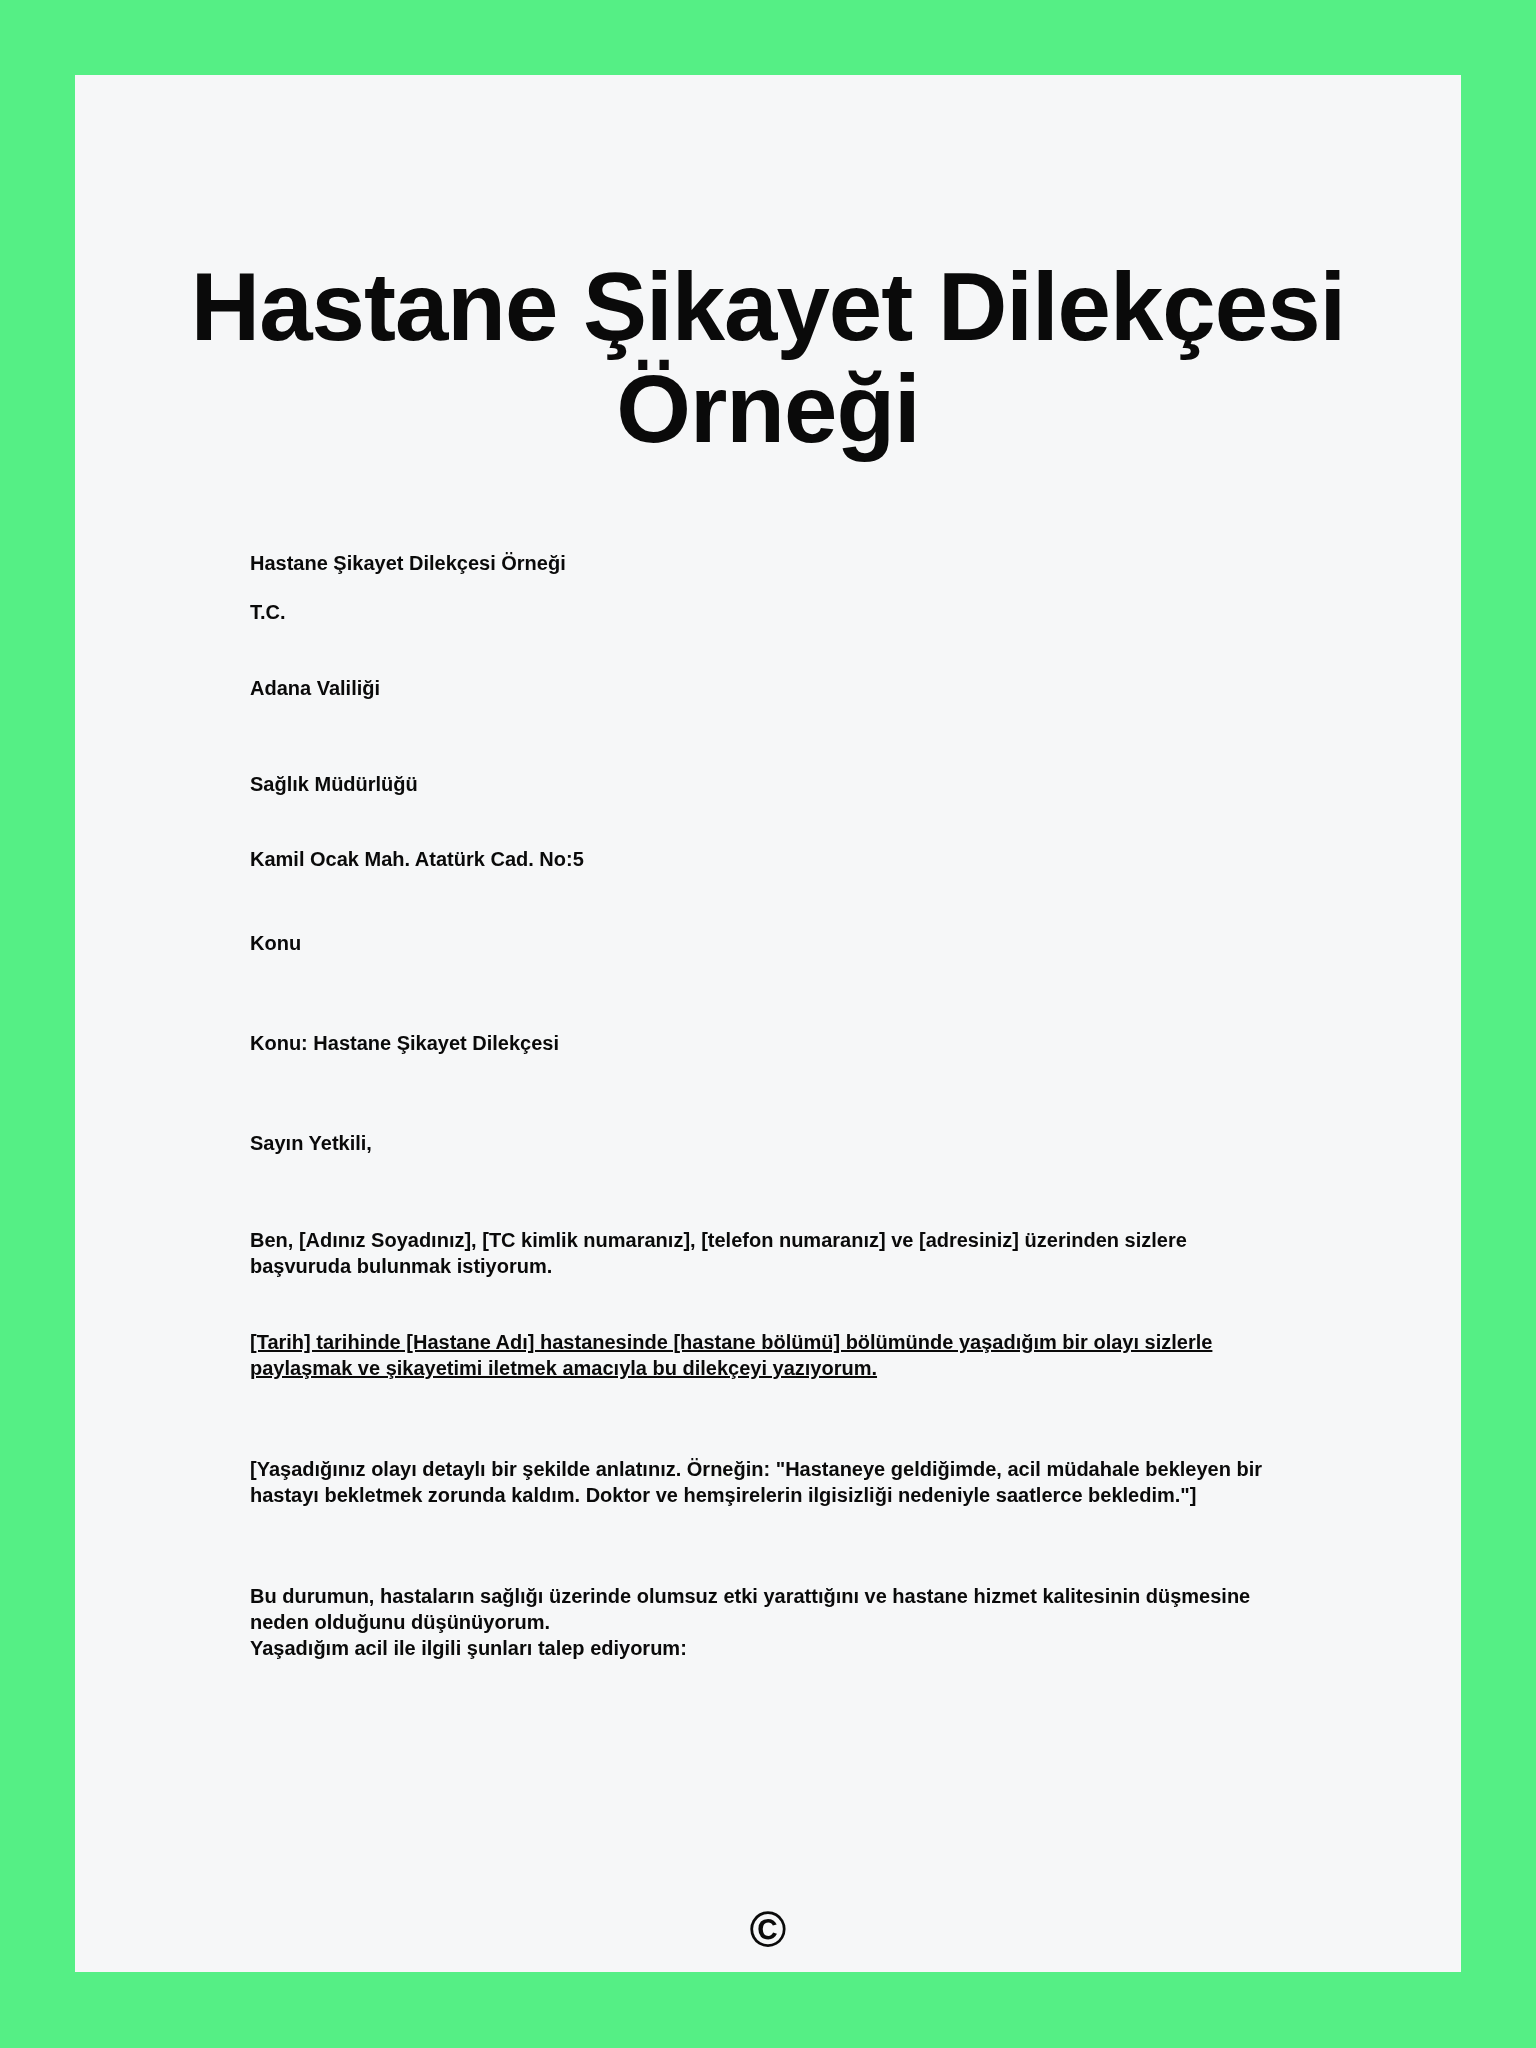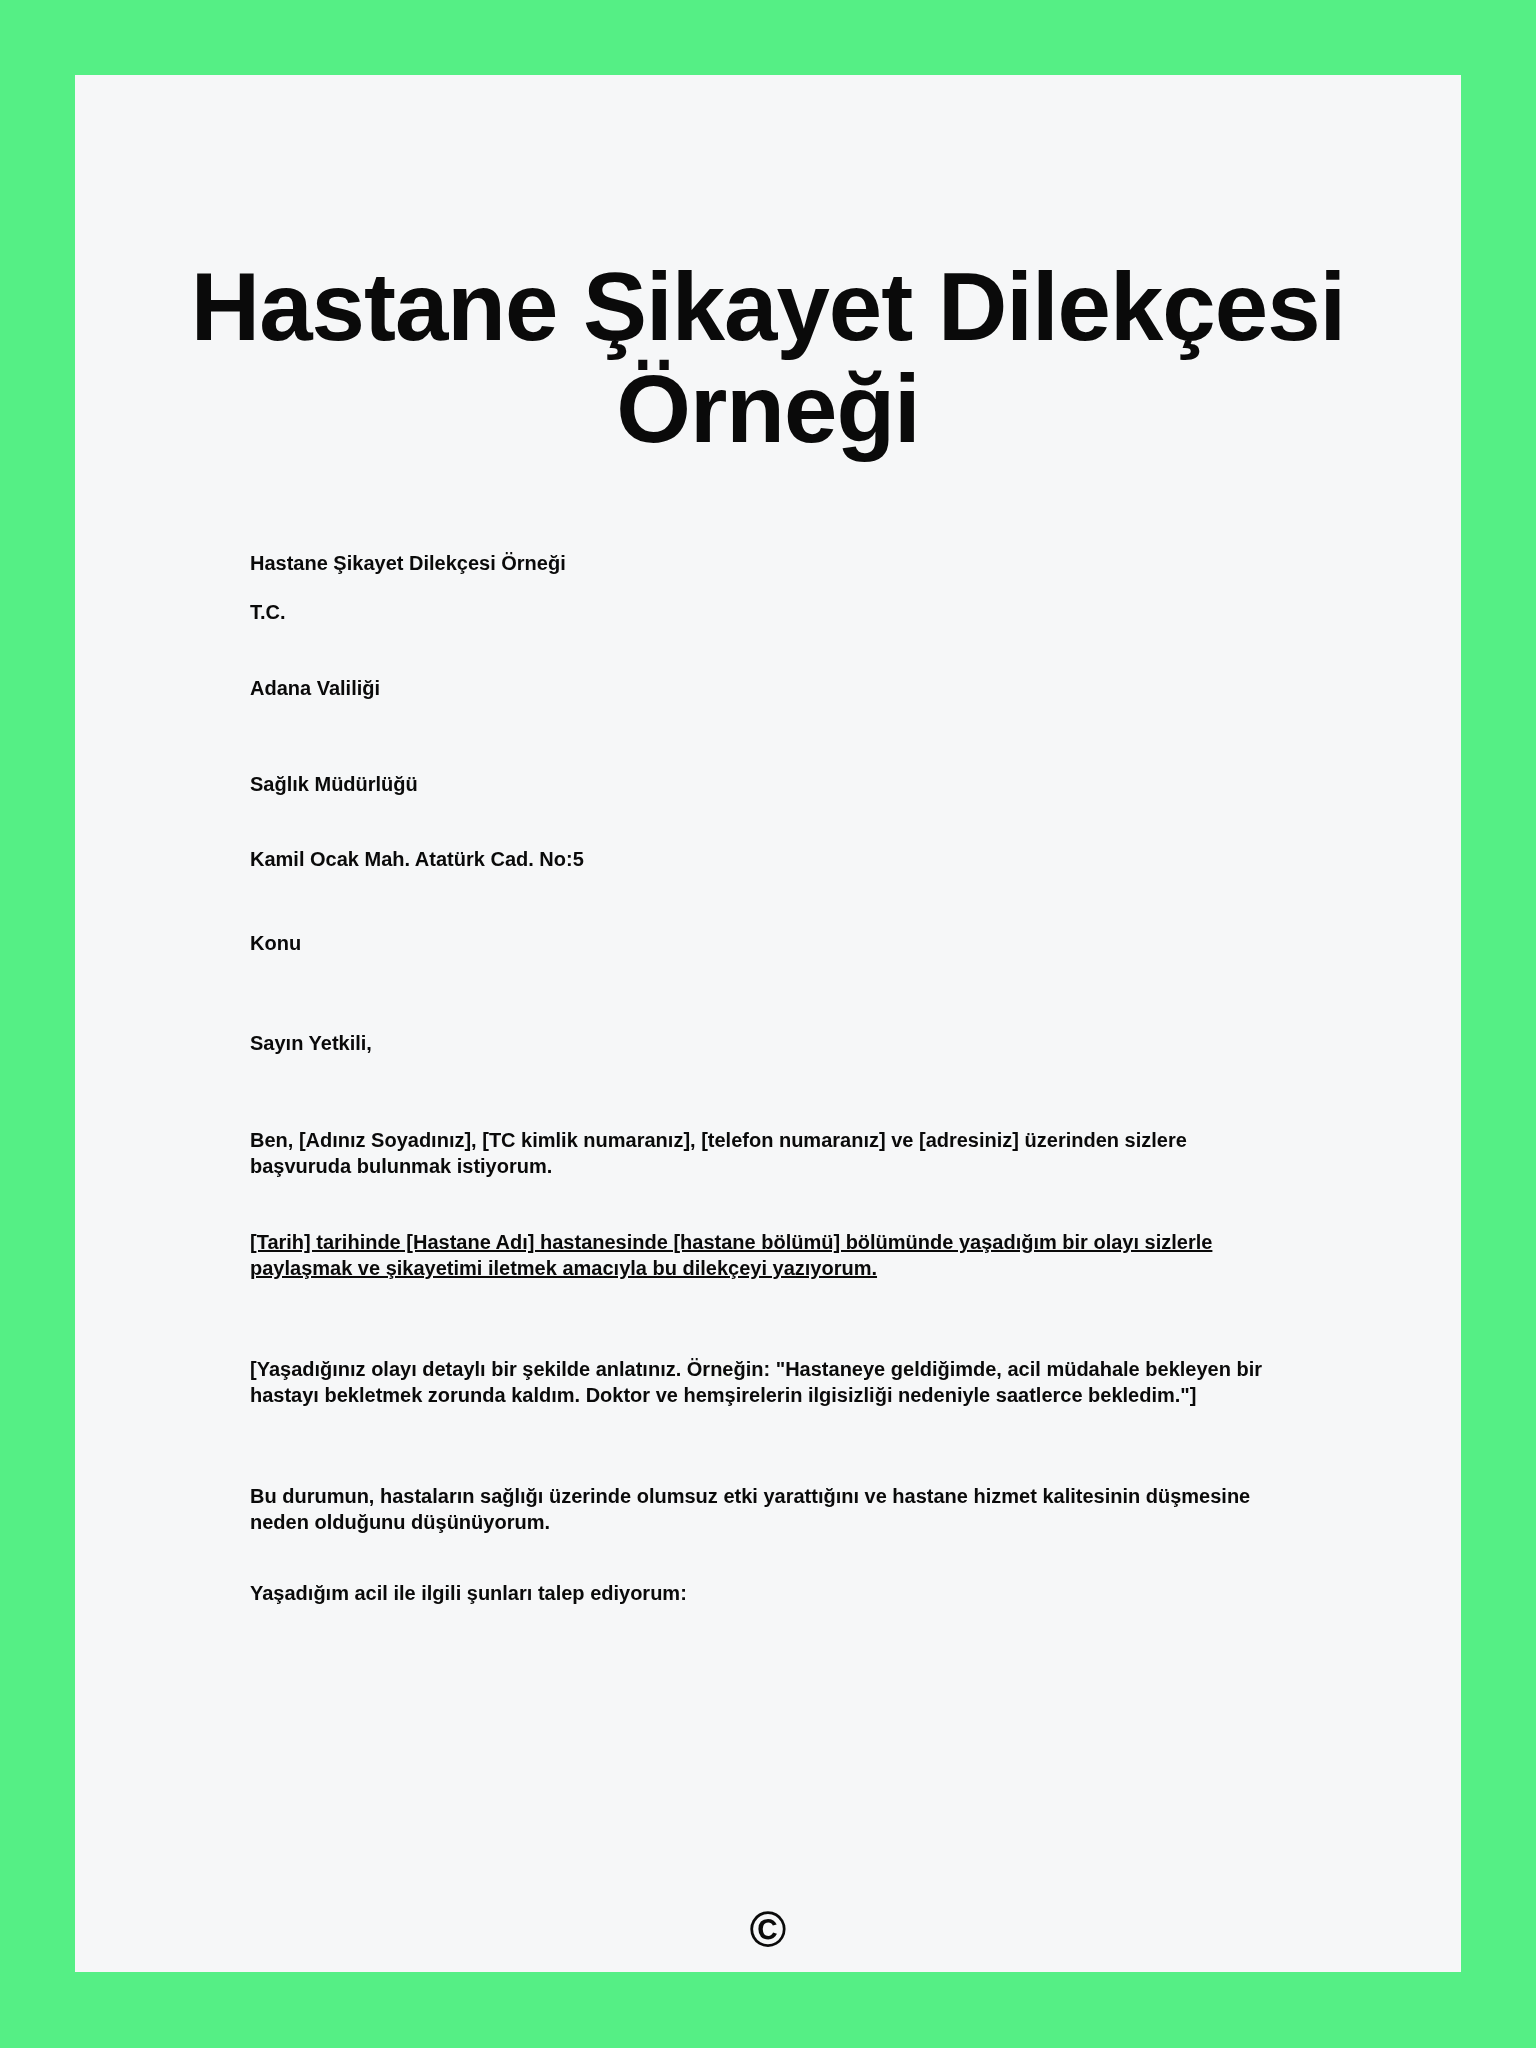--- a/index.html
+++ b/index.html
@@ -50,21 +50,21 @@
   .p3  { margin-bottom: 70px; }
   .p4  { margin-bottom: 49px; }
   .p5  { margin-bottom: 58px; }
   .p6  { margin-bottom: 74px; }
   .p7  { margin-bottom: 74px; }
   .p8  { margin-bottom: 71px; }
   .p9  { margin-bottom: 50px; }
   .p10 { margin-bottom: 75px; text-decoration: underline; }
   .p11 { margin-bottom: 49px; }
   .p12 { margin-bottom: 75px; }
-  .p13 { margin-bottom: 45px; }
+  .p13 { }
   .p14 { margin-bottom: 0; }
   .copyright {
     position: absolute;
     left: 0;
     right: 0;
     bottom: 17px;
     text-align: center;
     font-size: 50px;
     line-height: 50px;
     font-weight: bold;
@@ -78,20 +78,21 @@
 
   <h1 class="doc-title">Hastane Şikayet Dilekçesi Örneği</h1>
 
   <div class="content">
     <p class="p1">Hastane Şikayet Dilekçesi Örneği</p>
     <p class="p2">T.C.</p>
     <p class="p3">Adana Valiliği</p>
     <p class="p4">Sağlık Müdürlüğü</p>
     <p class="p5">Kamil Ocak Mah. Atatürk Cad. No:5</p>
     <p class="p6">Konu</p>
+    <p class="p7">Konu: Hastane Şikayet Dilekçesi</p>
     <p class="p8">Sayın Yetkili,</p>
     <p class="p9">Ben, [Adınız Soyadınız], [TC kimlik numaranız], [telefon numaranız] ve [adresiniz] üzerinden sizlere başvuruda bulunmak istiyorum.</p>
     <p class="p10">[Tarih] tarihinde [Hastane Adı] hastanesinde [hastane bölümü] bölümünde yaşadığım bir olayı sizlerle paylaşmak ve şikayetimi iletmek amacıyla bu dilekçeyi yazıyorum.</p>
     <p class="p12">[Yaşadığınız olayı detaylı bir şekilde anlatınız. Örneğin: "Hastaneye geldiğimde, acil müdahale bekleyen bir hastayı bekletmek zorunda kaldım. Doktor ve hemşirelerin ilgisizliği nedeniyle saatlerce bekledim."]</p>
     <p class="p13">Bu durumun, hastaların sağlığı üzerinde olumsuz etki yarattığını ve hastane hizmet kalitesinin düşmesine neden olduğunu düşünüyorum.</p>
     <p class="p14">Yaşadığım acil ile ilgili şunları talep ediyorum:</p>
   </div>
 
   <div class="copyright">©</div>
 </div>

